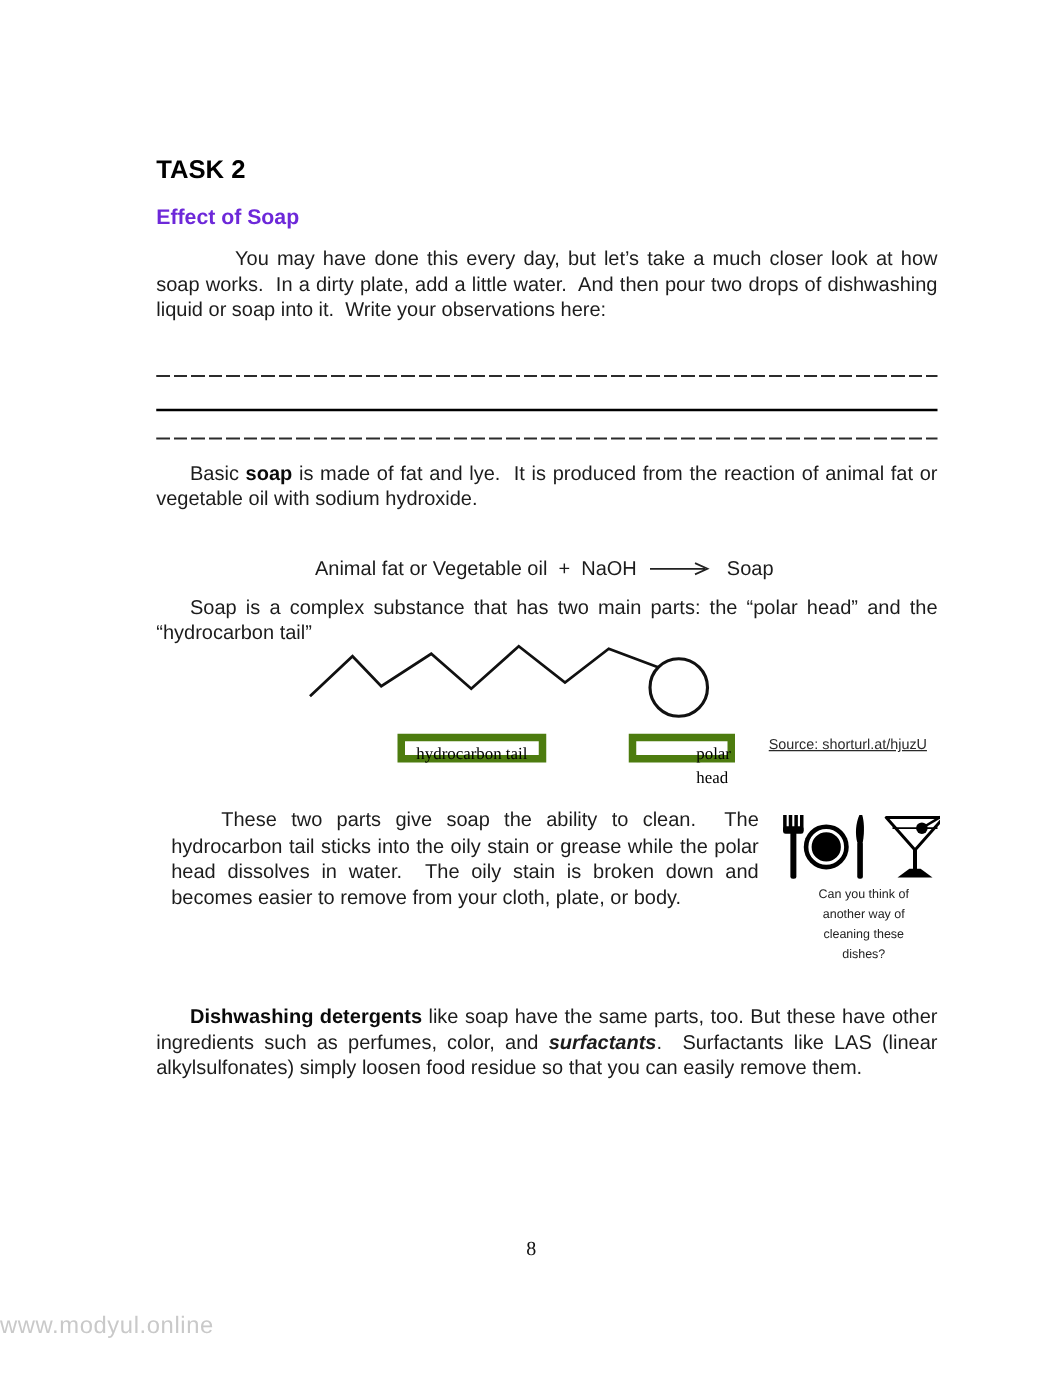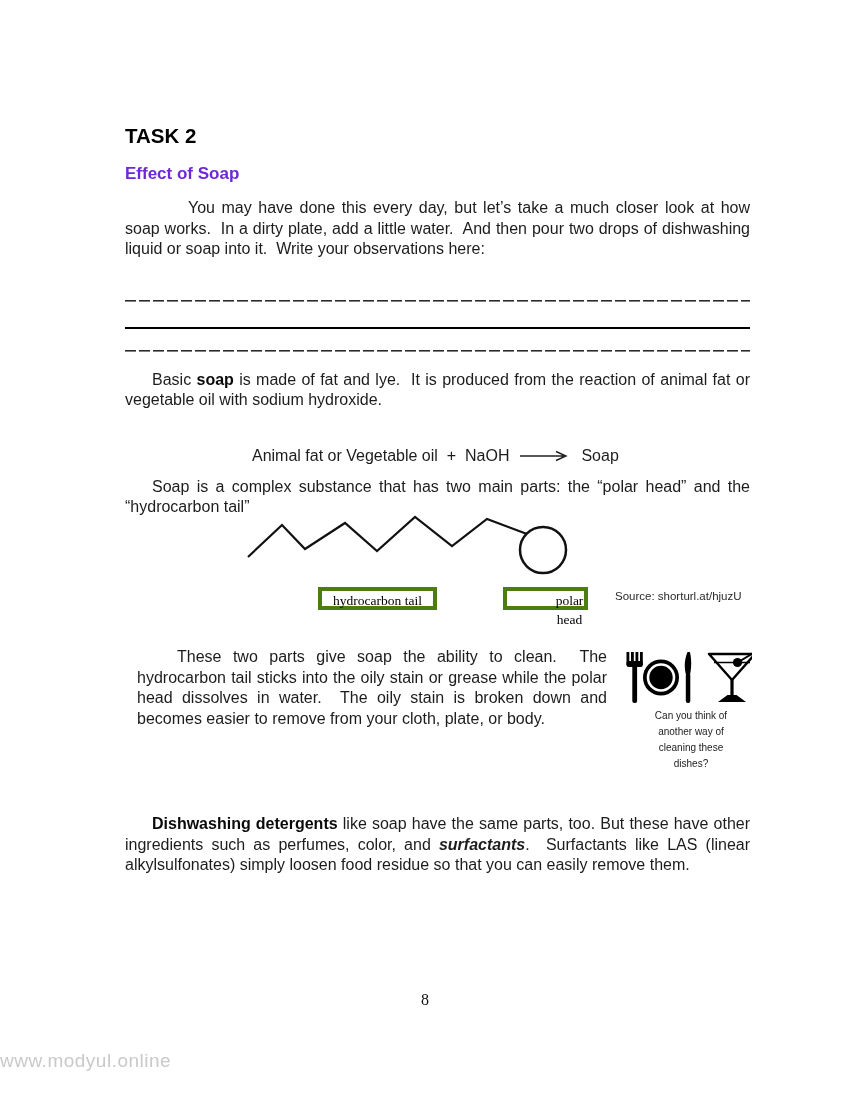--- a/index.html
+++ b/index.html
@@ -29,35 +29,35 @@
   .equation { margin-top:18px; height:22px; text-align:center; padding-right:30px; font-size:16px; white-space:pre; }
   .equation .arrow-svg { vertical-align:-1px; margin:0 10px; }
 
   .para-basic { margin-top:18px; }
   .para-complex { margin-top:26px; }
 
   .diagram { position:relative; margin-top:-6px; height:105px; }
   .diagram svg.molecule { position:absolute; left:0; top:0; }
   .diag-label {
     position:absolute; top:75px; box-sizing:border-box; height:23px;
-    border:4px solid #4d7c0f; font-family:"Liberation Serif", serif; font-size:13.5px;
+    border:6px solid #4d7c0f; font-family:"Liberation Serif", serif; font-size:13.5px;
     text-align:center; line-height:19px; color:#000; background:#fff;
   }
   .label-tail { left:193px; width:119px; }
   .label-head { left:378px; width:85px;padding-left:48px; }
-  .diag-source { position:absolute; left:490px; top:78px; width:160px; font-size:11.5px; color:#2a2a2a; white-space:nowrap; }
+  .diag-source { position:absolute; left:490px; top:78px; width:160px; font-size:11.5px; color:#2a2a2a; white-space:nowrap;text-decoration:underline; }
 
   .clean-section { margin-top:22px; }
   .clean-section::after { content:""; display:block; clear:both; }
   .aside-box { float:right; width:152px; margin:0 -17px 0 8px; text-align:center; }
   .aside-icons { display:flex; justify-content:center; align-items:flex-end; gap:13px; height:57px; }
   .aside-caption { margin-top:4px; font-size:10px; line-height:16px; color:#222; }
   .para-clean { margin-top:30px;margin-left:12px; }
 
-  .para-detergents { margin-top:42px; }
+  .para-detergents { margin-top:32px; }
 
   .page-number {
     position:absolute; left:0; top:991px; width:850px; text-align:center;
     font-family:"Liberation Serif", serif; font-size:16px; color:#111;
   }
   .watermark {
     position:absolute; left:0; top:1050px; width:850px; text-align:left;
     font-size:19px; letter-spacing:0.5px; color:#c9c9c9;
   }
 </style>

